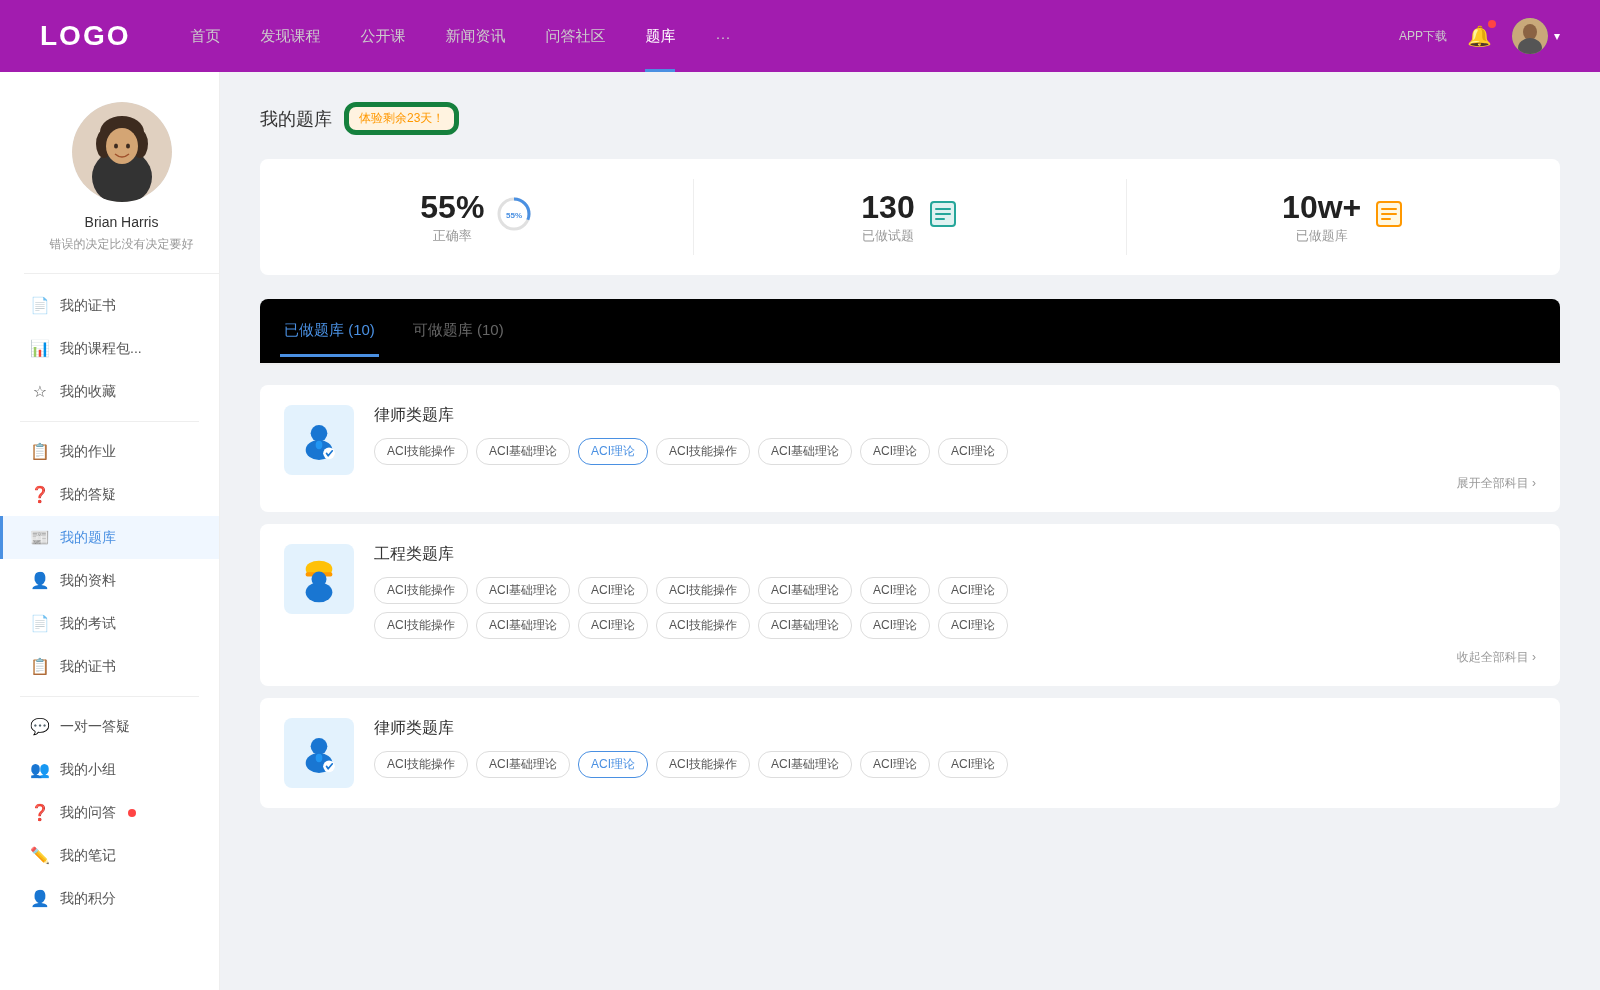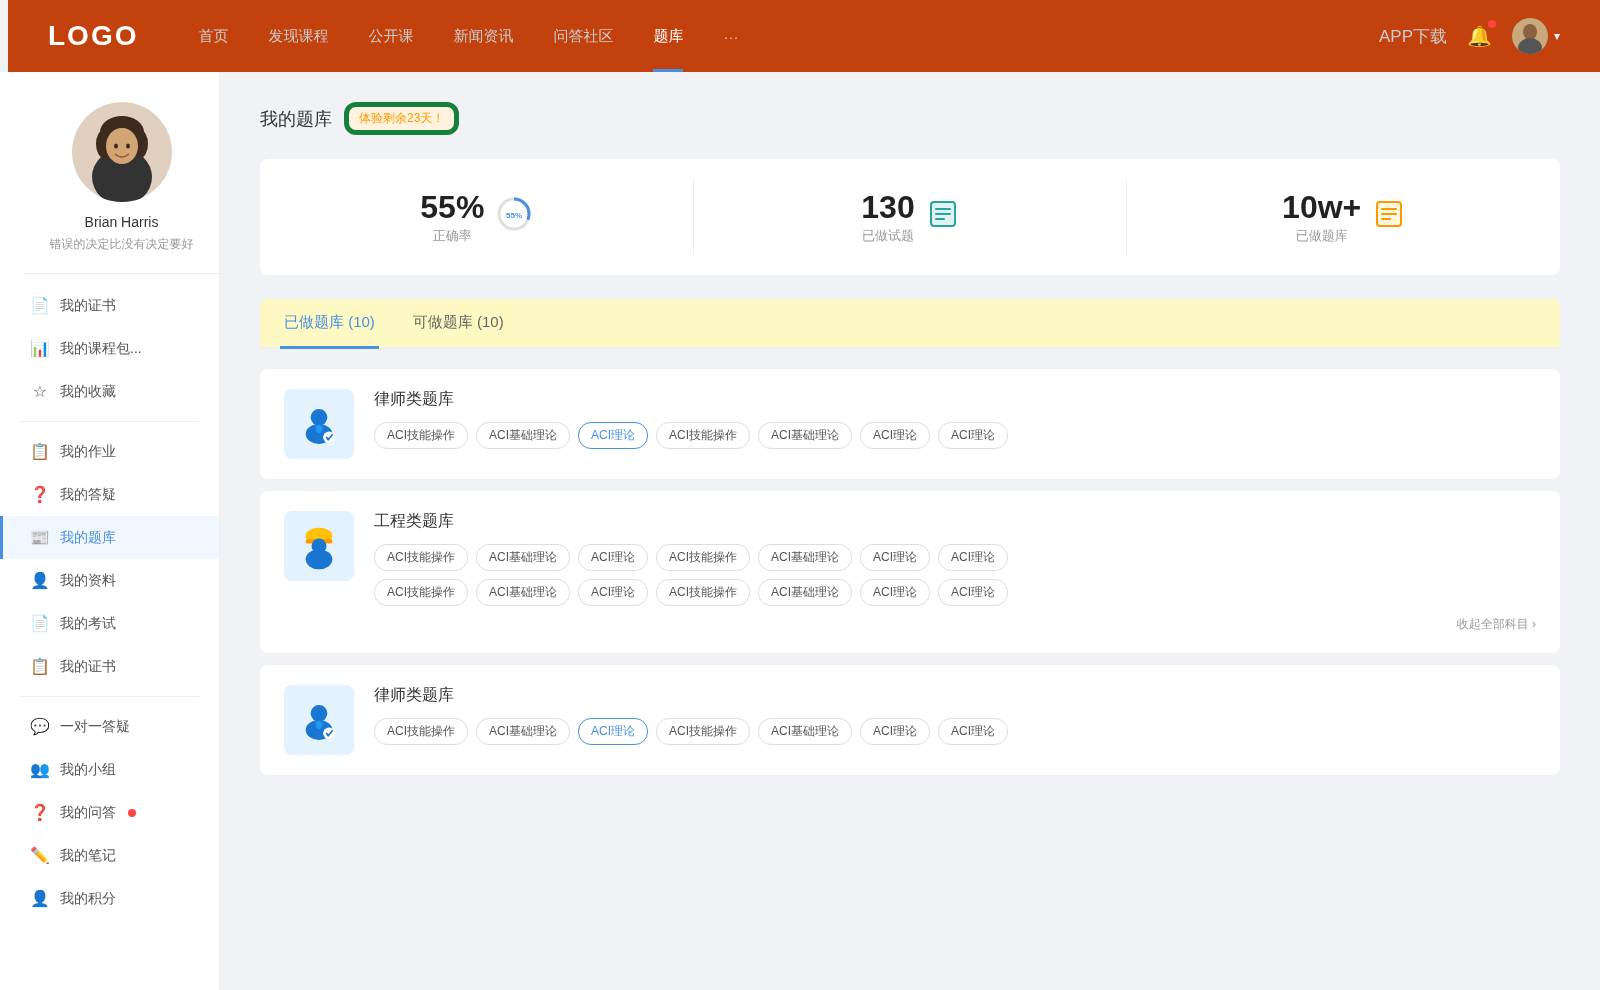--- a/index.html
+++ b/index.html
@@ -1,26 +1,26 @@
 <!DOCTYPE html>
 <html><head>
   <meta charset="utf-8">
   <style>
     * { margin: 0; padding: 0; box-sizing: border-box; }
     body { font-family: 'PingFang SC', 'Microsoft YaHei', sans-serif; background: #f0f2f5; width: 1600px; min-height: 990px; overflow-x: hidden; }
 
     
     .navbar {
-      background: #c2410c;
+      background: #a21caf;
       height: 72px;
       display: flex;
       align-items: center;
       padding: 12px 40px;
       position: fixed;
-      top: 0; left: 8px; right: 0;
+      top: 0; left: 0; right: 0;
       z-index: 100;
     }
     .navbar-logo {
       color: white;
       font-size: 28px;
       font-weight: bold;
       letter-spacing: 2px;
       margin-right: 60px;
     }
     .navbar-nav {
@@ -48,21 +48,21 @@
       height: 3px;
       background: #4a90e2;
     }
     .navbar-right {
       display: flex;
       align-items: center;
       gap: 20px;
     }
     .app-download {
       color: #ccc;
-      font-size: 17px;
+      font-size: 12px;
       cursor: pointer;
       margin-left: 39px;
     }
     .bell-icon {
       color: white;
       font-size: 20px;
       cursor: pointer;
       position: relative;
     }
     .bell-badge {
@@ -250,22 +250,22 @@
     .stat-icon-blue { color: #4a90e2; }
     .stat-icon-teal { color: #26a69a; }
     .stat-icon-orange { color: #ff9800; }
     .stat-icon-red { color: #e53935; }
 
     
     .tabs-row {
       display: flex;
       gap: 30px;
       margin-bottom: 20px;
-      background: #fef9c3;
-      padding: 0 20px;
+      background: #000000;
+      padding: 8px 20px;
       border-radius: 8px 8px 0 0;
       border-bottom: 2px solid #eee;
     }
     .tab-item {
       padding: 14px 4px;
       font-size: 15px;
       color: #666;
       cursor: pointer;
       border-bottom: 3px solid transparent;
       margin-bottom: -2px;
@@ -560,20 +560,23 @@
           <div class="qbank-title">律师类题库</div>
           <div class="qbank-tags">
             <span class="qbank-tag">ACI技能操作</span>
             <span class="qbank-tag">ACI基础理论</span>
             <span class="qbank-tag active-tag">ACI理论</span>
             <span class="qbank-tag">ACI技能操作</span>
             <span class="qbank-tag">ACI基础理论</span>
             <span class="qbank-tag">ACI理论</span>
             <span class="qbank-tag">ACI理论</span>
           </div>
+          <div class="qbank-footer">
+            <span class="expand-link">展开全部科目 ›</span>
+          </div>
         </div>
       </div>
 
       <div class="qbank-card">
         <div class="qbank-icon-wrap">
           <svg viewBox="0 0 60 60" xmlns="http://www.w3.org/2000/svg">
 
             <ellipse cx="30" cy="18" rx="16" ry="10" fill="#ffc107"></ellipse>
             <rect x="14" y="22" width="32" height="5" rx="2" fill="#ff9800"></rect>
 

